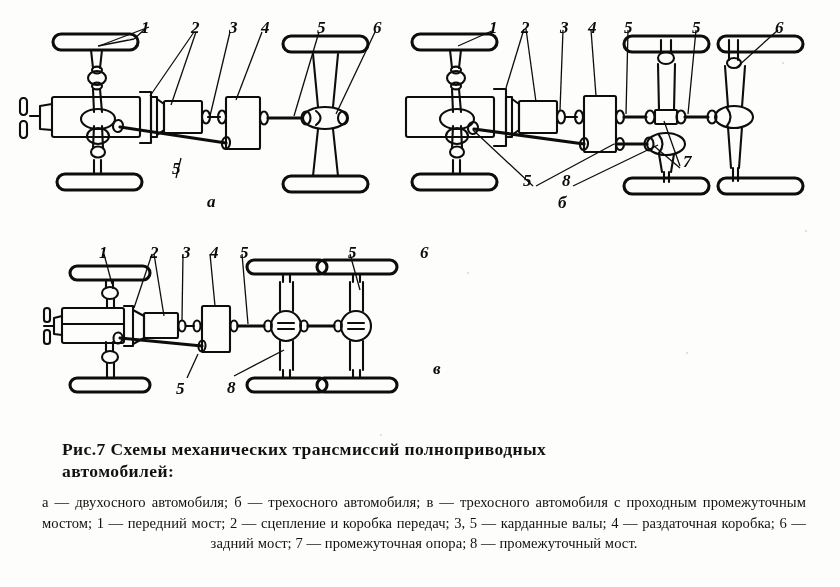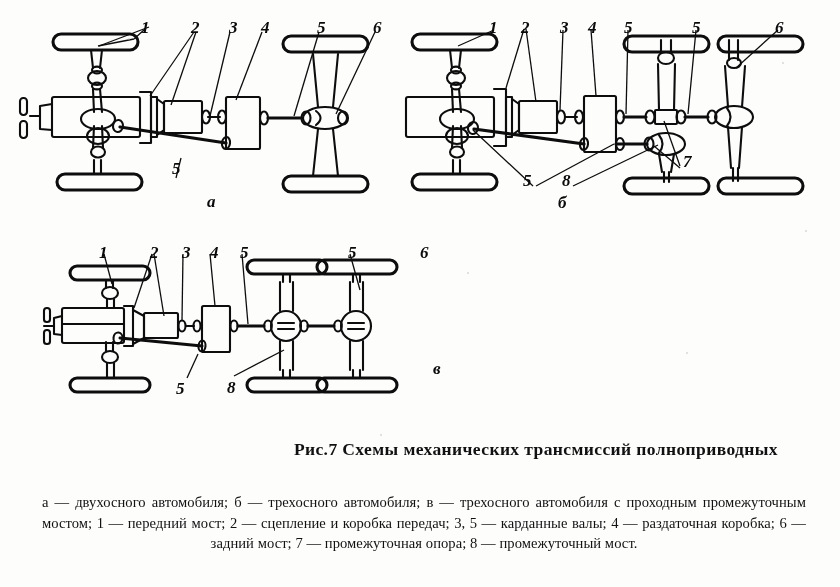--- a/index.html
+++ b/index.html
@@ -33,21 +33,21 @@
     font-weight:bold;
     font-size:17px;
     color:#0a0a0a;
     line-height:1;
     white-space:nowrap;
   }
 
   
   #caption{
     position:absolute;left:0;right:0;top:438px;
-    text-align:right;
+    text-align:left;
     color:#111;
   }
   .cap-title{
     font-family:"Liberation Serif", serif;
     font-weight:bold;
     font-size:17.5px;
     letter-spacing:.4px;
     line-height:1.28;
     padding:0 62px;
   }
@@ -341,20 +341,21 @@
   <span class="lbl" style="left:420px;top:244px;">6</span>
   <span class="lbl" style="left:176px;top:380px;">5</span>
   <span class="lbl" style="left:227px;top:379px;">8</span>
   <span class="sublbl" style="left:433px;top:360px;">в</span>
 
   <div id="caption">
     <div class="cap-title">
       <span class="fignum">Рис.7</span>
       <span>Схемы механических трансмиссий полноприводных</span>
     </div>
+    <div class="cap-title">автомобилей:</div>
   </div>
 
   <div id="legend">а — двухосного автомобиля; б — трехосного автомобиля; в — трехосного автомобиля с проходным промежуточным мостом; 1 — передний мост; 2 — сцепление и коробка передач; 3, 5 — карданные валы; 4 — раздаточная коробка; 6 — задний мост; 7 — промежуточная опора; 8 — промежуточный мост.</div>
 
   <span class="speck" style="left:128px;top:38px;width:2px;height:2px;"></span>
   <span class="speck" style="left:782px;top:62px;width:2px;height:2px;"></span>
   <span class="speck" style="left:805px;top:230px;width:2px;height:2px;"></span>
   <span class="speck" style="left:467px;top:272px;width:2px;height:2px;"></span>
   <span class="speck" style="left:686px;top:352px;width:2px;height:2px;"></span>
   <span class="speck" style="left:380px;top:434px;width:2px;height:2px;"></span>

